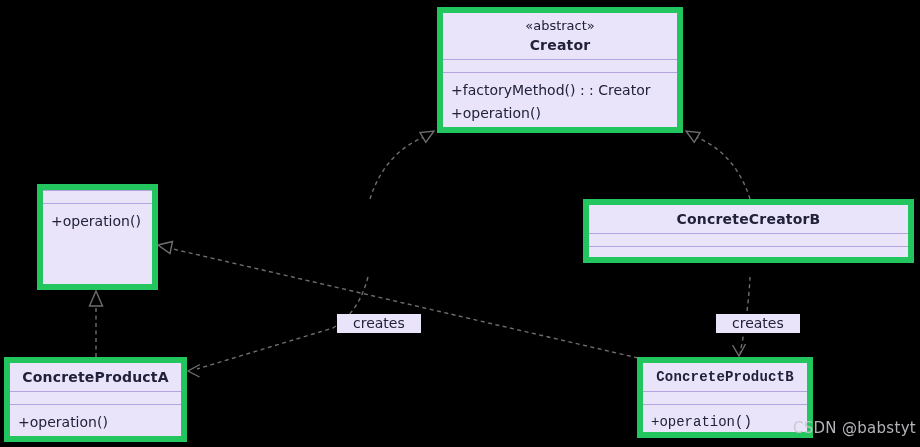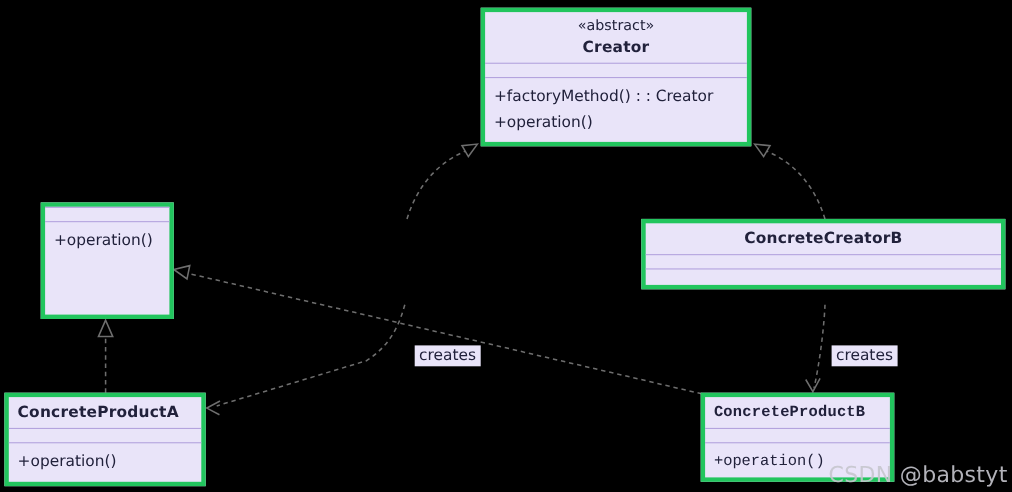--- a/index.html
+++ b/index.html
@@ -3,38 +3,38 @@
 <meta charset="utf-8">
 <style>
   html,body{margin:0;padding:0;background:#000;}
   .stage{
     position:relative;width:920px;height:447px;background:#000000;
     font-family:"DejaVu Sans","Liberation Sans",sans-serif;overflow:hidden;
   }
   .edges{position:absolute;left:0;top:0;z-index:1;}
   .uml-box{
     position:absolute;z-index:2;box-sizing:border-box;
-    background:#E9E4F9;border:4px solid #22c55e;color:#21213B;
+    background:#E9E4F9;border:6px solid #22c55e;color:#21213B;
     display:flex;flex-direction:column;
   }
   .uml-head{flex:0 0 auto;display:flex;flex-direction:column;justify-content:center;
     padding:4px 8px;text-align:center;}
-  .uml-head.left{text-align:left;}
+  .uml-head.left{text-align:center;}
   .stereo{font-size:13px;font-weight:normal;line-height:18px;}
   .cls-name{font-size:14px;font-weight:bold;line-height:20px;letter-spacing:.2px;}
   .uml-attrs{flex:0 0 auto;height:12px;border-top:1px solid #B4A3DE;border-bottom:1px solid #B4A3DE;}
   .uml-body{flex:1 1 auto;padding:6px 8px;text-align:left;}
   .member{font-size:14px;line-height:23px;white-space:nowrap;}
   .edge-chip{
     position:absolute;z-index:3;background:#E9E4F9;color:#21213B;
-    font-size:14px;line-height:19px;padding:0 4px;margin-left:40px;
+    font-size:14px;line-height:19px;padding:0 16px;
   }
   .watermark{
     position:absolute;z-index:4;right:4px;top:419px;
-    font-size:20px;color:rgba(197,197,205,.9);letter-spacing:.3px;
+    font-size:15px;color:rgba(197,197,205,.9);letter-spacing:.3px;
   }
   
   #box-creator {left:437px;top:7px;  width:246px;height:126px;}
   #box-product {left:37px; top:184px;width:121px;height:106px;}
   #box-ccA     {left:205px;top:199px;width:332px;height:78px;}
   #box-ccB     {left:583px;top:199px;width:331px;height:64px;}
   #box-cpA     {left:4px;  top:357px;width:183px;height:85px;}
   #box-cpB     {left:637px;top:357px;width:176px;height:81px;font-family:Liberation Mono, monospace;}
   #chip-creates-a{left:337px;top:314px;}
   #chip-creates-b{left:716px;top:314px;}

